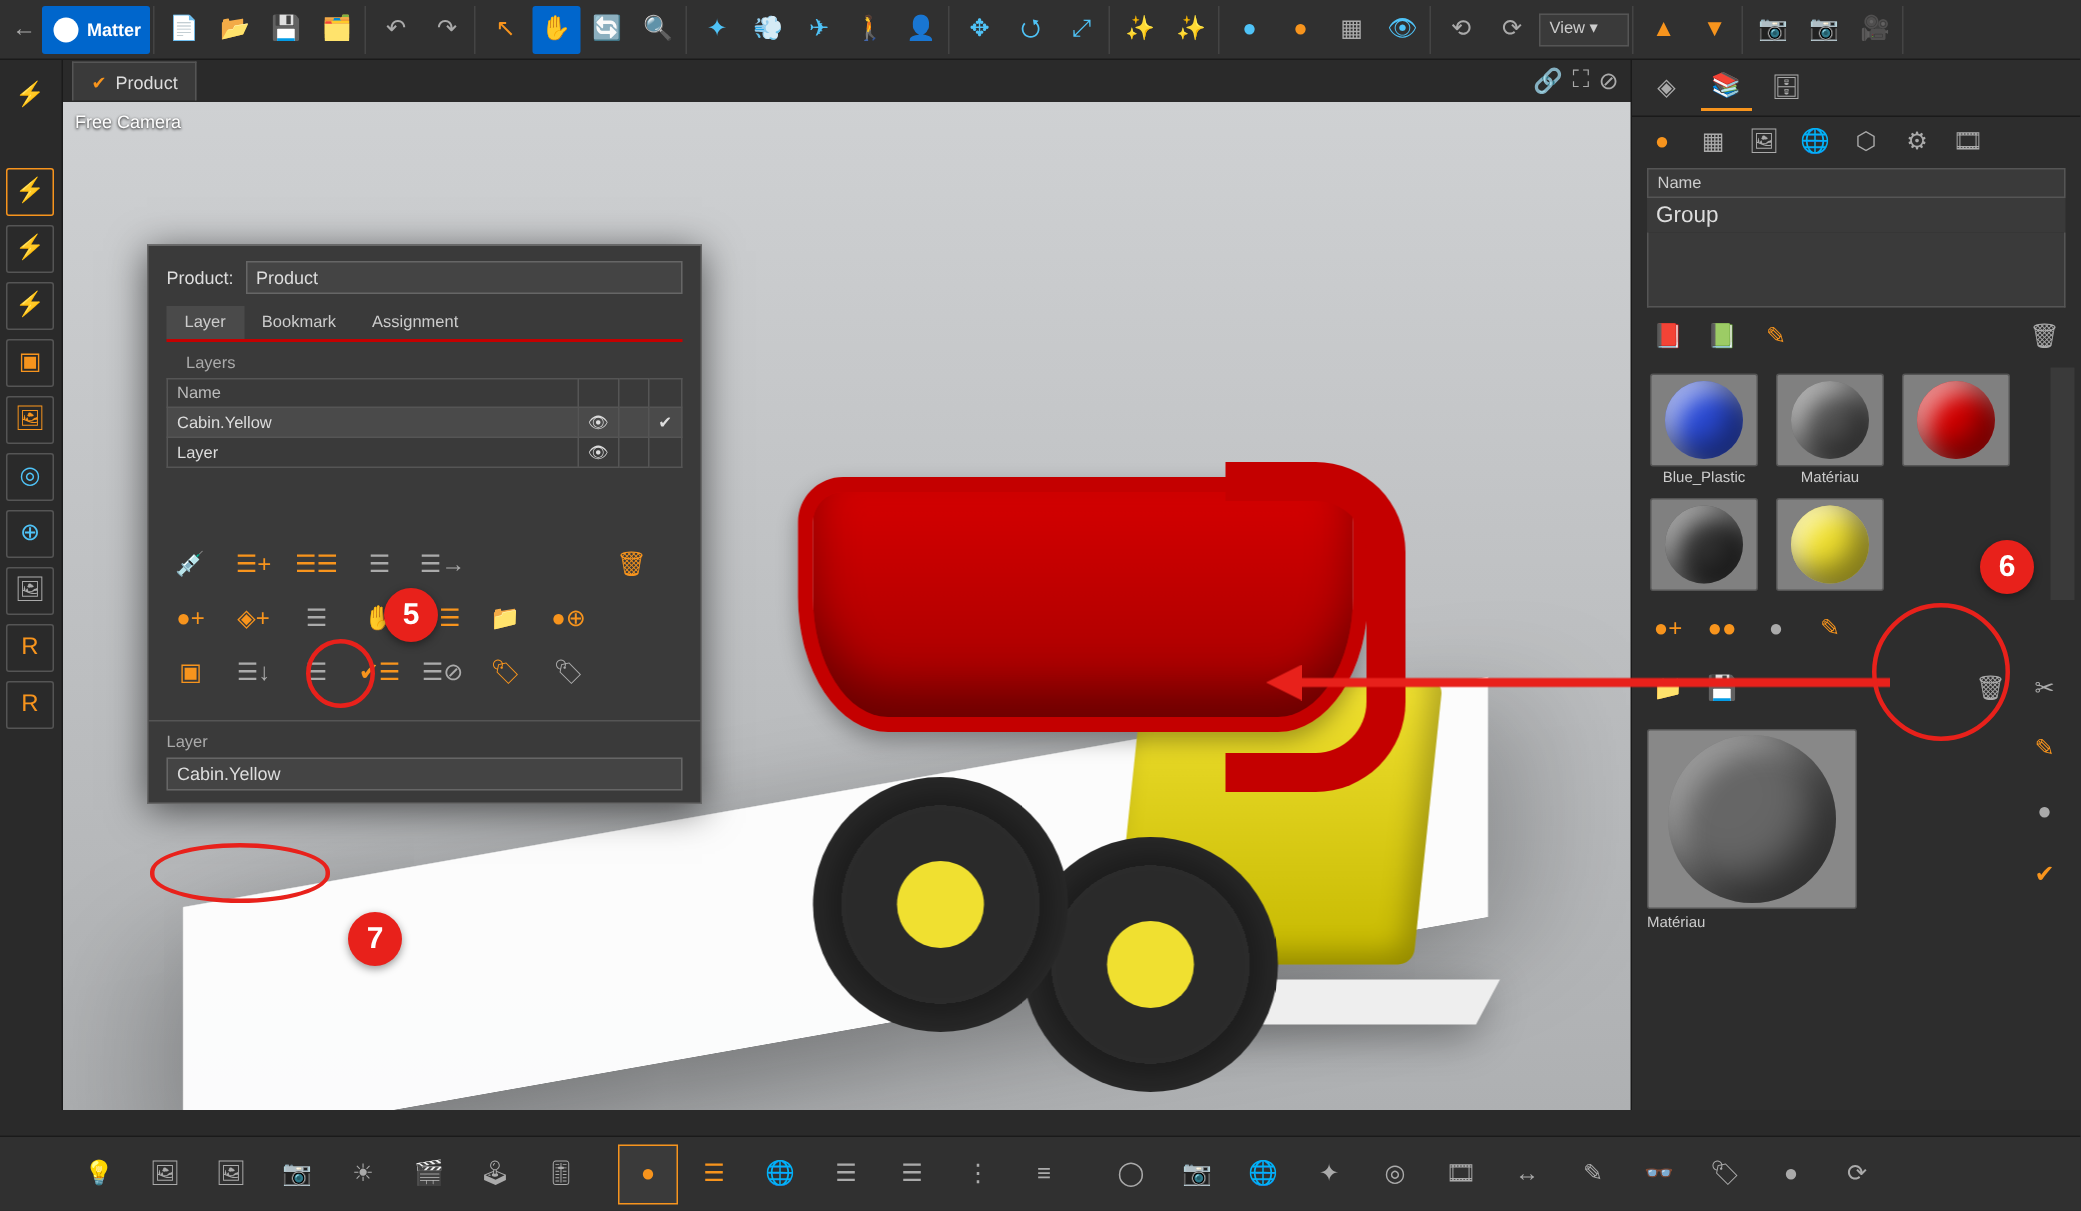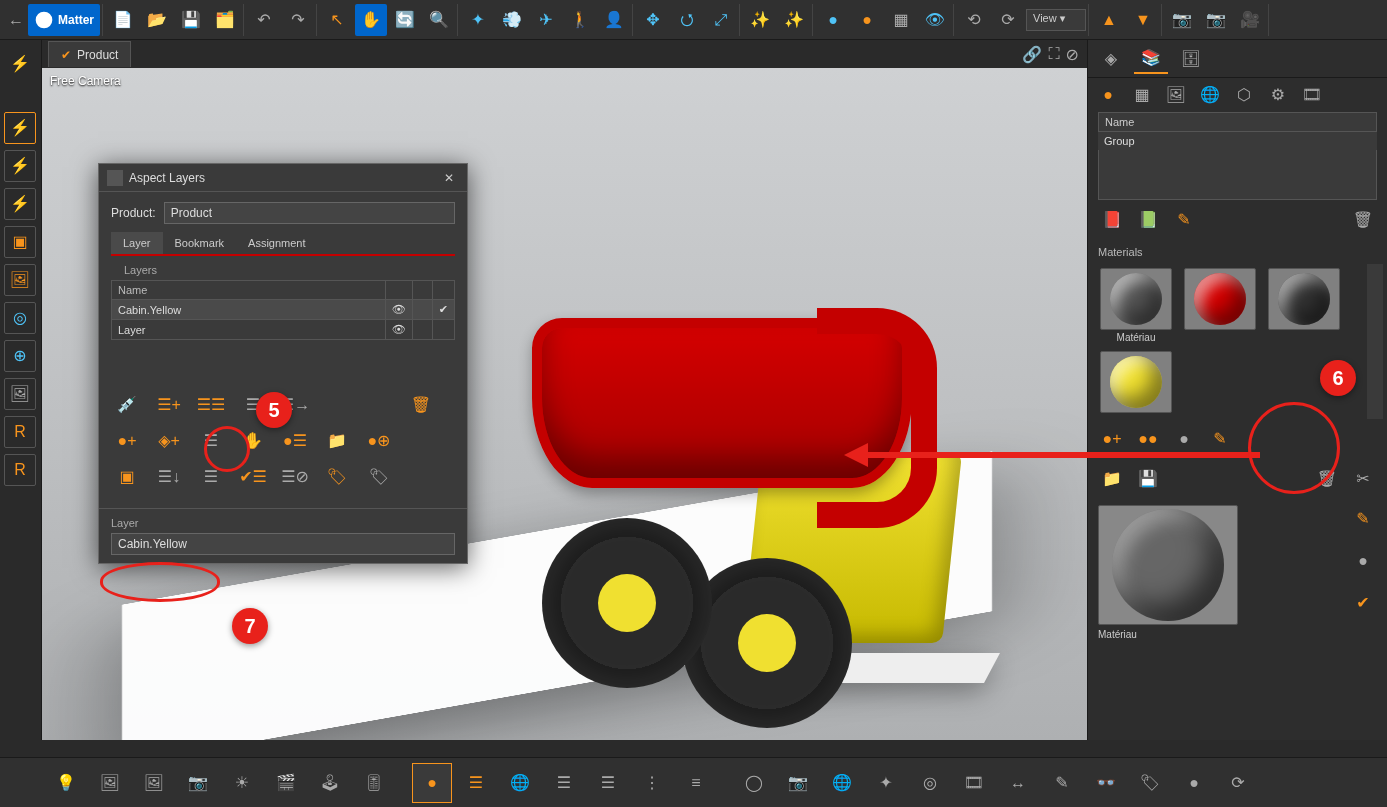--- a/index.html
+++ b/index.html
@@ -44,21 +44,21 @@
 
 
 .right-panel { width:300px; background:#2d2d2d; border-left:1px solid #1a1a1a; display:flex; flex-direction:column; font-size:12px; }
 .rp-tabs { height:38px; display:flex; align-items:center; gap:6px; padding:0 6px; border-bottom:1px solid #1a1a1a; }
 .rp-tab { width:34px; height:30px; display:flex; align-items:center; justify-content:center; cursor:pointer; }
 .rp-tab.active { border-bottom:2px solid #f7941d; }
 .rp-row2 { height:34px; display:flex; gap:6px; padding:0 6px; align-items:center; }
 .rp-ico { width:28px; height:28px; display:flex; align-items:center; justify-content:center; cursor:pointer; }
 .rp-sec { padding:6px 10px; color:#bbb; font-size:11px; }
 .rp-header-cell { background:#3a3a3a; border:1px solid #555; padding:3px 6px; font-size:11px; }
-.rp-item { background:#3a3a3a; padding:3px 6px; font-size:11px; color:#ddd; cursor:pointer; }
+.rp-item { background:#3a3a3a; padding:3px 6px; font-size:15px; color:#ddd; cursor:pointer; }
 .materials-grid { display:grid; grid-template-columns:repeat(3,76px); gap:8px; padding:4px 10px; position:relative; }
 .mat-swatch { width:76px; display:flex; flex-direction:column; align-items:center; gap:2px; cursor:pointer; }
 .mat-ball { width:72px; height:62px; border:1px solid #555; border-radius:2px; display:flex; align-items:center; justify-content:center; background:#808080; }
 .ball-inner { width:52px; height:52px; border-radius:50%; box-shadow:inset -10px -10px 18px rgba(0,0,0,.45), inset 8px 8px 14px rgba(255,255,255,.55); }
 .mat-label { font-size:10px; color:#ccc; }
 .scroll-track { position:absolute; right:-18px; top:0; bottom:0; width:16px; background:#3a3a3a; }
 .rp-btn-row { display:flex; gap:8px; padding:6px 10px; }
 .active-mat { padding:6px 10px; }
 .active-preview { width:140px; height:120px; border:1px solid #555; background:#888; border-radius:2px; display:flex; align-items:center; justify-content:center; }
 .active-ball { width:112px; height:112px; border-radius:50%; background:#666; box-shadow:inset -16px -16px 26px rgba(0,0,0,.55), inset 10px 10px 18px rgba(255,255,255,.35); }
@@ -352,23 +352,28 @@
           <span class="glyph">📗</span>
         </div>
       <div class="rp-ico">
           <span class="glyph">✎</span>
         </div>
       <div style="margin-left:auto" class="rp-ico">
           <span class="glyph grey">🗑</span>
         </div>
     </div>
 
-    <div class="rp-sec">Materials</div>
     <div style="position:relative">
       <div class="materials-grid">
+        <div class="mat-swatch">
+            <div class="mat-ball">
+              <div class="ball-inner" style="background:#2b4bd6"></div>
+            </div>
+            <div class="mat-label">Blue_Plastic</div>
+          </div>
         <div class="mat-swatch">
             <div class="mat-ball">
               <div class="ball-inner" style="background:#555"></div>
             </div>
             <div class="mat-label">Matériau</div>
           </div>
         <div class="mat-swatch">
             <div class="mat-ball">
               <div class="ball-inner" style="background:#d40000"></div>
             </div>
@@ -523,25 +528,20 @@
     </div>
   <div class="bb-btn">
       <span class="glyph grey">●</span>
     </div>
   <div class="bb-btn">
       <span class="glyph grey">⟳</span>
     </div>
 </div>
 
 <div class="dialog">
-  <div class="dlg-title">
-    <span style="width:16px;height:16px;background:#555;margin-right:6px"></span>
-    <span>Aspect Layers</span>
-    <div class="dlg-close">✕</div>
-  </div>
   <div class="dlg-body">
     <div class="dlg-field-row">
       <span>Product:</span>
       <input class="dlg-input" value="Product" style="">
     </div>
     <div class="dlg-tabs">
       <div class="dlg-tab active">Layer</div>
       <div class="dlg-tab">Bookmark</div>
       <div class="dlg-tab">Assignment</div>
     </div>

